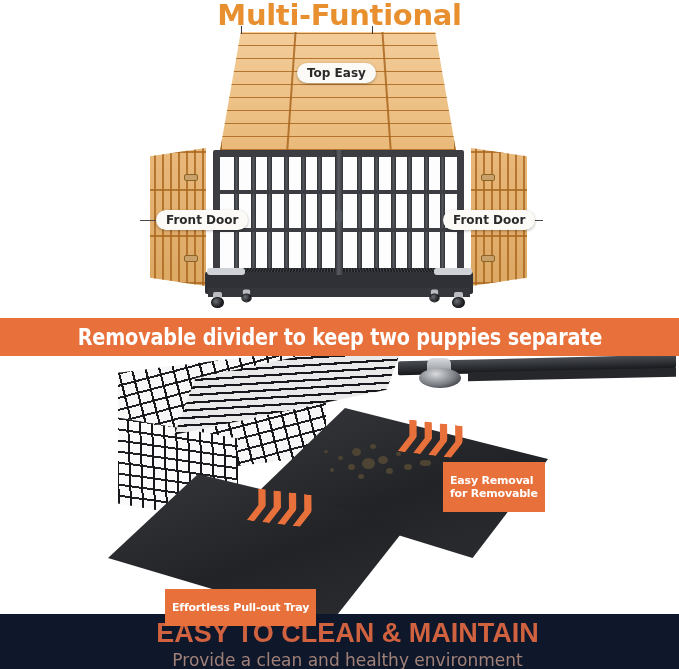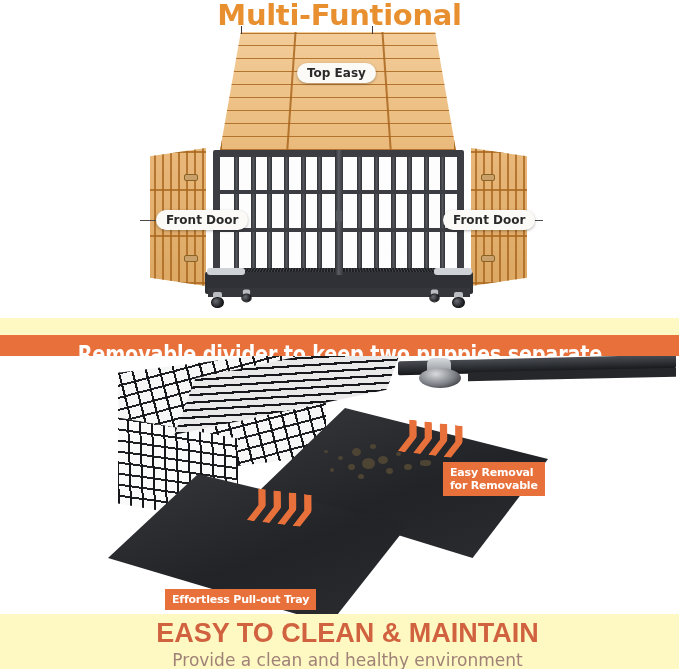--- a/index.html
+++ b/index.html
@@ -3,21 +3,21 @@
 <meta charset="utf-8">
 <style>
   * { box-sizing: border-box; }
   html, body {
     margin: 0; padding: 0;
     width: 679px; height: 669px;
     background: #ffffff;
     font-family: "Liberation Sans", sans-serif;
     overflow: hidden;
   }
-  #page { position: relative; width: 679px; height: 669px; background: #fef9c3; overflow: hidden; }
+  #page { position: relative; width: 679px; height: 669px; background: #0f172a; overflow: hidden; }
 
   
   #top-section { position: absolute; left: 0; top: 0; width: 679px; height: 318px; background: #fff; }
 
   #title {
     position: absolute; left: 0; top: -2px; width: 679px;
     text-align: center;
     font-size: 29px; font-weight: bold; letter-spacing: -0.3px;
     color: #E89030;
     font-family: "DejaVu Sans", sans-serif;
@@ -83,21 +83,21 @@
     z-index: 20;
   }
   #pill-top-door { left: 297px; top: 63px; }
   #pill-front-door-left { left: 156px; top: 210px; }
   #pill-front-door-right { left: 443px; top: 210px; }
   .pill-leader { position:absolute; height:1px; background:#4a4a4a; z-index:19; }
 
   
   #banner {
     position:absolute; left:0; top:318px; width:679px; height:38px;
-    background:#E8703A; display:flex; align-items:center; justify-content:center;margin-top:17px;
+    background:#E8703A; display:flex; align-items:center; justify-content:center;
   }
   #banner-text {
     color:#ffffff; font-size:23px; font-weight:bold; letter-spacing:-0.2px;
     font-family: "DejaVu Sans Condensed", "DejaVu Sans", sans-serif;
     transform: scaleX(0.93); transform-origin: center;
     white-space:nowrap;
   }
 
   
   #bottom-section { position:absolute; left:0; top:356px; width:679px; height:258px; background:#fff; overflow:hidden; }
@@ -161,21 +161,21 @@
     clip-path: polygon(0% 0%, 55% 0%, 100% 50%, 55% 100%, 0% 100%, 45% 50%);
   }
   #chev-upper { left:404px; top:66px; transform: rotate(20deg) skewY(-13deg); }
   #chev-lower { left:253px; top:135px; transform: rotate(20deg) skewY(-13deg); }
 
   .debris { position:absolute; }
   .crumb { position:absolute; border-radius:50%; background:#4e4434; }
   .orange-label {
     position:absolute; background:#E8703A; color:#fff;
     font-size:11px; font-weight:bold; line-height:13px;
-    padding:4px 7px; white-space:nowrap; z-index:26;
+    padding:12px 7px; white-space:nowrap; z-index:26;
     font-family: "DejaVu Sans", sans-serif;
     letter-spacing:-0.2px;
   }
   #label-easy-removal { left:443px; top:462px; }
   #label-pullout-tray { left:165px; top:589px; }
 
   
   #footer { position:absolute; left:8px; top:612px; width:679px; height:57px; text-align:center; }
   #footer-heading {
     font-size:27px; font-weight:bold; color:#D1623F; letter-spacing:0px;

